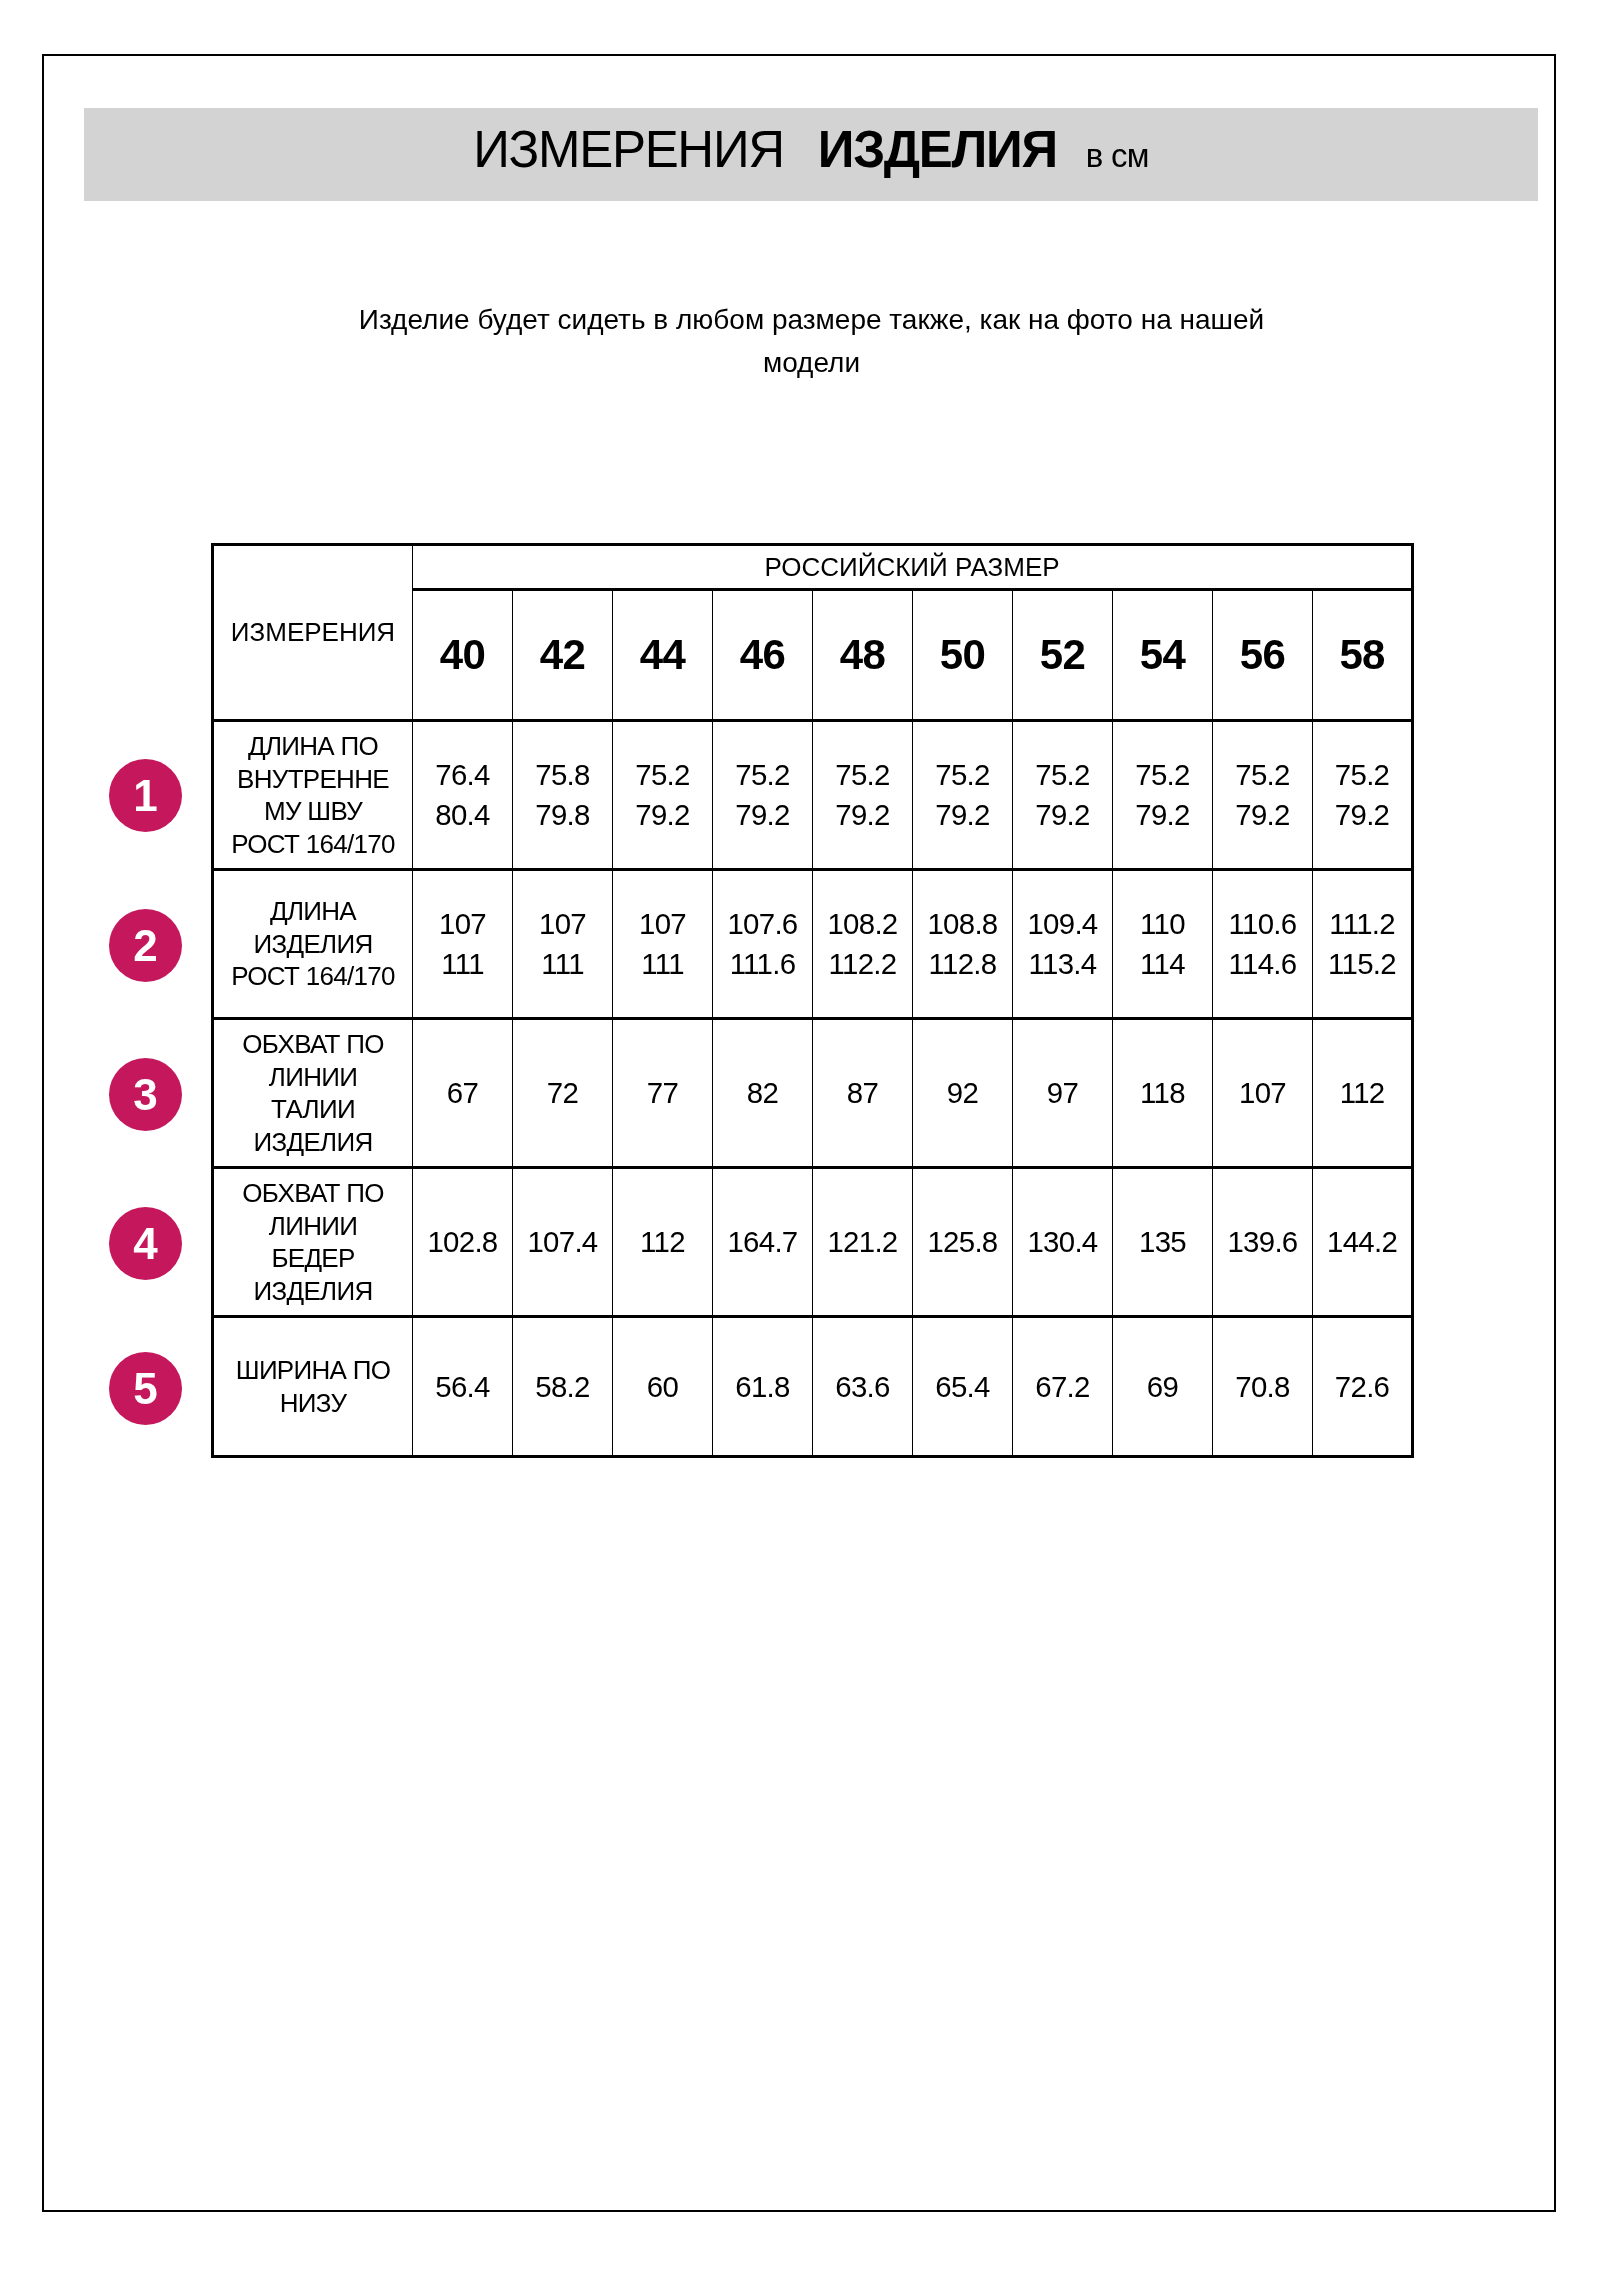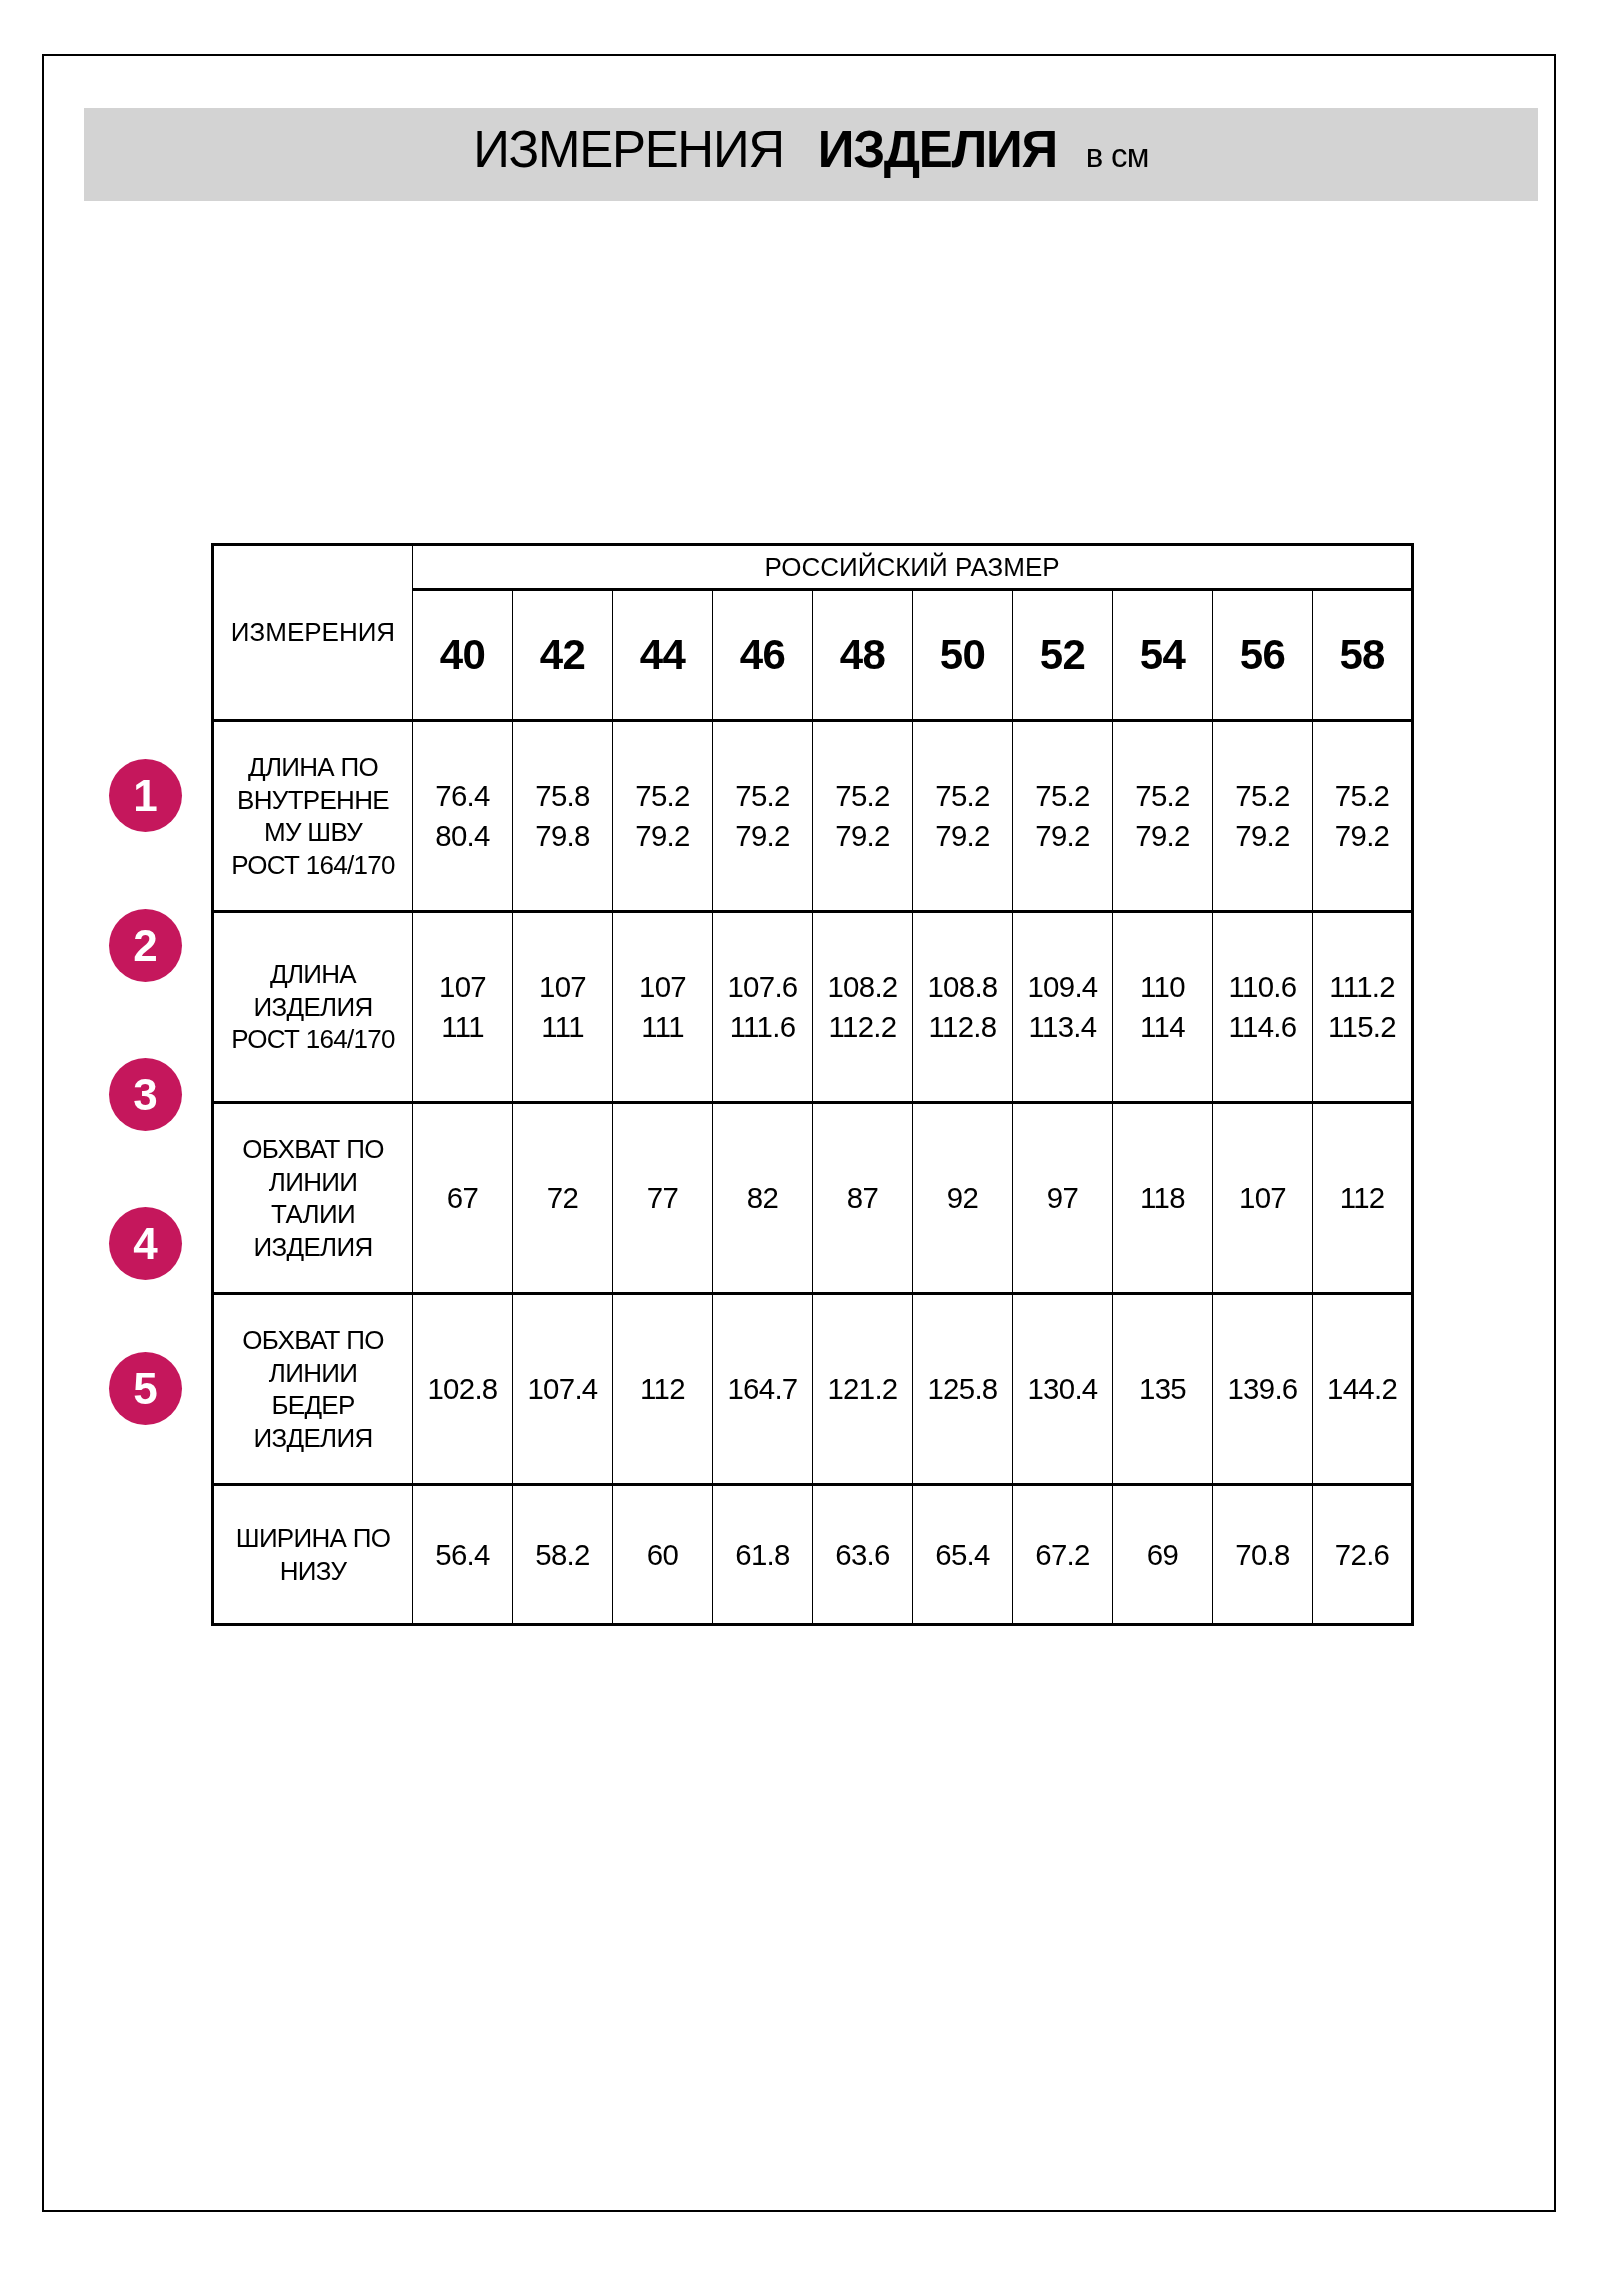--- a/index.html
+++ b/index.html
@@ -48,21 +48,21 @@
     border:1.3px solid var(--ink);
     border-top-width:3.3px;border-bottom-width:3.3px;
     text-align:center;vertical-align:middle;
     padding:0;overflow:hidden;
   }
   col.c-label{width:200px;}
   col.c-size{width:100px;}
   td.group-cell{height:42px;font-size:26px;}
   td.corner-cell{font-size:26px;}
   td.size-cell{height:128px;font-size:42px;font-weight:700;letter-spacing:-0.7px;}
-  tbody tr{height:191px;}
+  tbody tr{height:149px;}
   tbody tr:last-child{height:140px;}
   td.label-cell{font-size:26px;line-height:1.25;white-space:pre-line;letter-spacing:-0.7px;}
   td.value-cell{font-size:29.4px;line-height:1.35;white-space:pre-line;letter-spacing:-0.7px;margin-top:16px;}
 
   .badge{
     position:absolute;width:73px;height:73px;border-radius:50%;
     background:var(--accent);color:#ffffff;
     display:flex;align-items:center;justify-content:center;
     font-size:44px;font-weight:700;
   }
@@ -80,20 +80,22 @@
 
   <div class="title-band">
     <div class="inner">
       <span class="title-word-1">ИЗМЕРЕНИЯ</span>
       <span class="title-word-2">ИЗДЕЛИЯ</span>
       <span class="title-unit">в см</span>
     </div>
   </div>
 
 
+  <div class="subtitle">Изделие будет сидеть в любом размере также, как на фото на нашей
+модели</div>
 
   <div class="table-area">
     <table class="meas">
       <colgroup>
         <col class="c-label">
         <col class="c-size">
           <col class="c-size">
           <col class="c-size">
           <col class="c-size">
           <col class="c-size">

